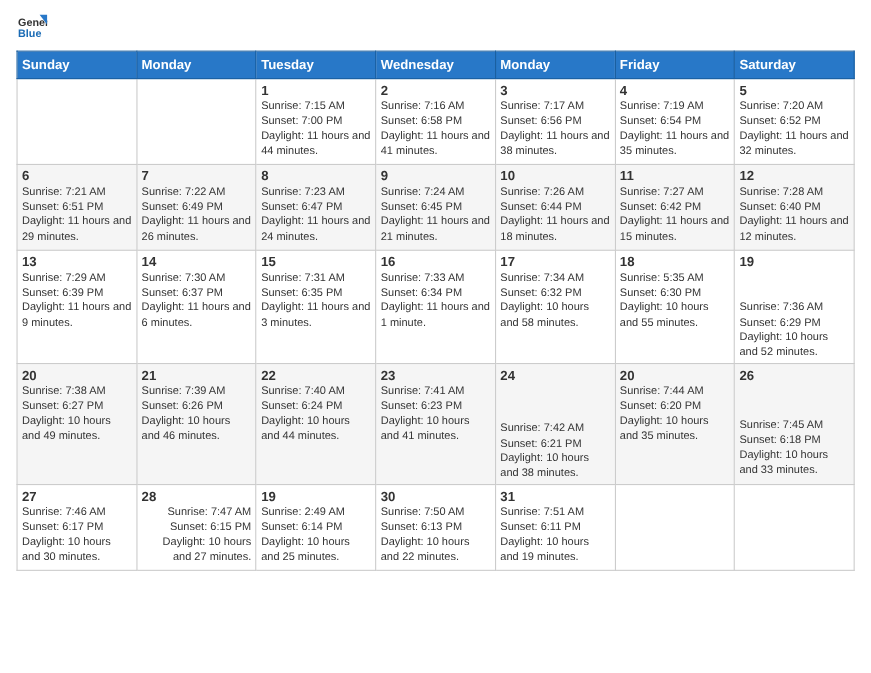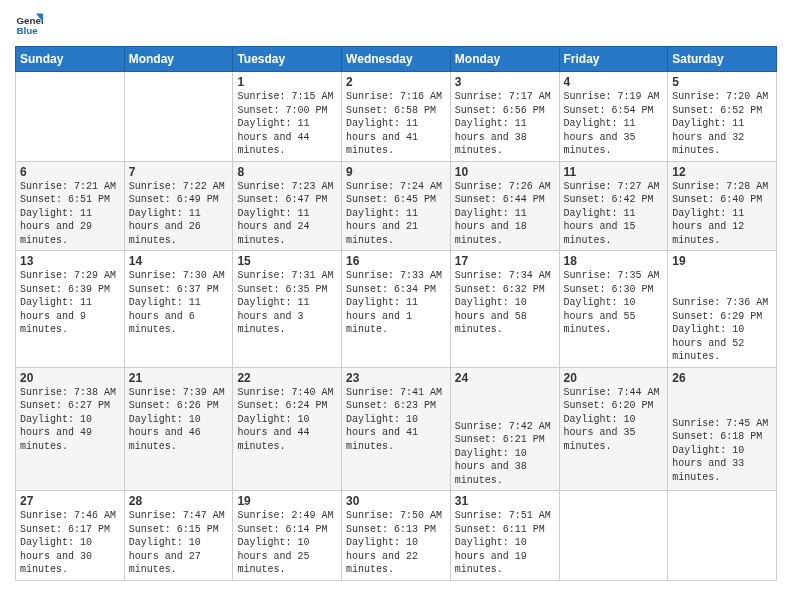--- a/index.html
+++ b/index.html
@@ -70,21 +70,20 @@
     .day-num {
       font-size: 12px;
       font-weight: bold;
       display: block;
       margin-bottom: 1px;
     }
     .day-info {
       font-size: 10px;
       line-height: 1.35;
       color: #333;
-      font-family: Liberation Mono, monospace;
     }
     tr:nth-child(even) td {
       background-color: #f5f5f5;
     }
     tr:nth-child(odd) td {
       background-color: #ffffff;
     }
     th:first-child, td:first-child { width: 13%; }
     th, td { width: 13%; }
   </style>
@@ -227,21 +226,21 @@
 Daylight: 11 hours and 1 minute.</div>
           </td>
           <td>
             <span class="day-num">17</span>
             <div class="day-info" style="white-space: pre-line;">Sunrise: 7:34 AM
 Sunset: 6:32 PM
 Daylight: 10 hours and 58 minutes.</div>
           </td>
           <td>
             <span class="day-num">18</span>
-            <div class="day-info" style="white-space: pre-line;">Sunrise: 7:35 AM
+            <div class="day-info" style="white-space: pre-line;">Sunrise: 5:35 AM
 Sunset: 6:30 PM
 Daylight: 10 hours and 55 minutes.</div>
           </td>
           <td>
             <span class="day-num">19</span>
             <div class="day-info" style="white-space: pre-line; margin-top: 28px;">Sunrise: 7:36 AM
 Sunset: 6:29 PM
 Daylight: 10 hours and 52 minutes.</div>
           </td>
         </tr>
@@ -291,21 +290,21 @@
         </tr>
         <tr>
           <td>
             <span class="day-num">27</span>
             <div class="day-info" style="white-space: pre-line;">Sunrise: 7:46 AM
 Sunset: 6:17 PM
 Daylight: 10 hours and 30 minutes.</div>
           </td>
           <td>
             <span class="day-num">28</span>
-            <div class="day-info" style="white-space: pre-line;">Sunrise: 7:47 AM
+            <div class="day-info" style="white-space: pre-line; text-align: right;">Sunrise: 7:47 AM
 Sunset: 6:15 PM
 Daylight: 10 hours and 27 minutes.</div>
           </td>
           <td>
             <span class="day-num">19</span>
             <div class="day-info" style="white-space: pre-line;">Sunrise: 2:49 AM
 Sunset: 6:14 PM
 Daylight: 10 hours and 25 minutes.</div>
           </td>
           <td>

